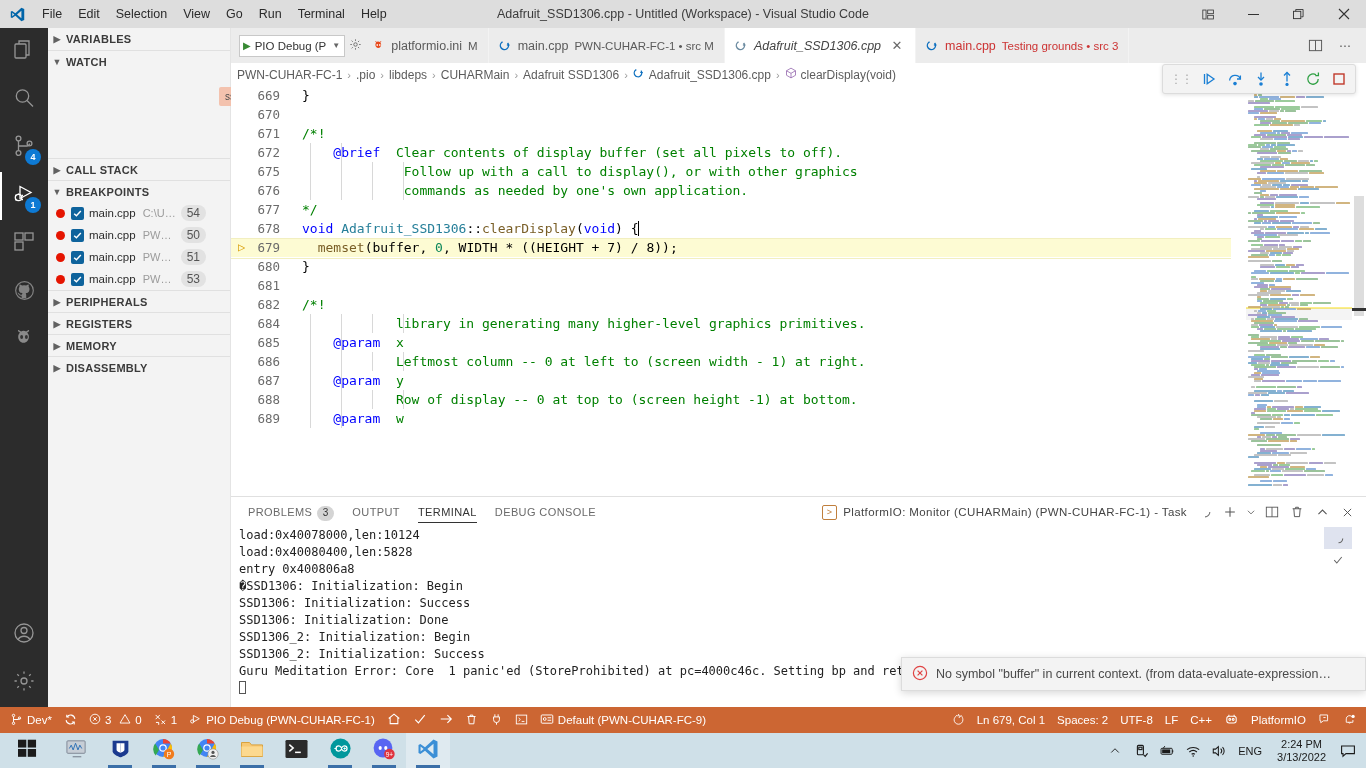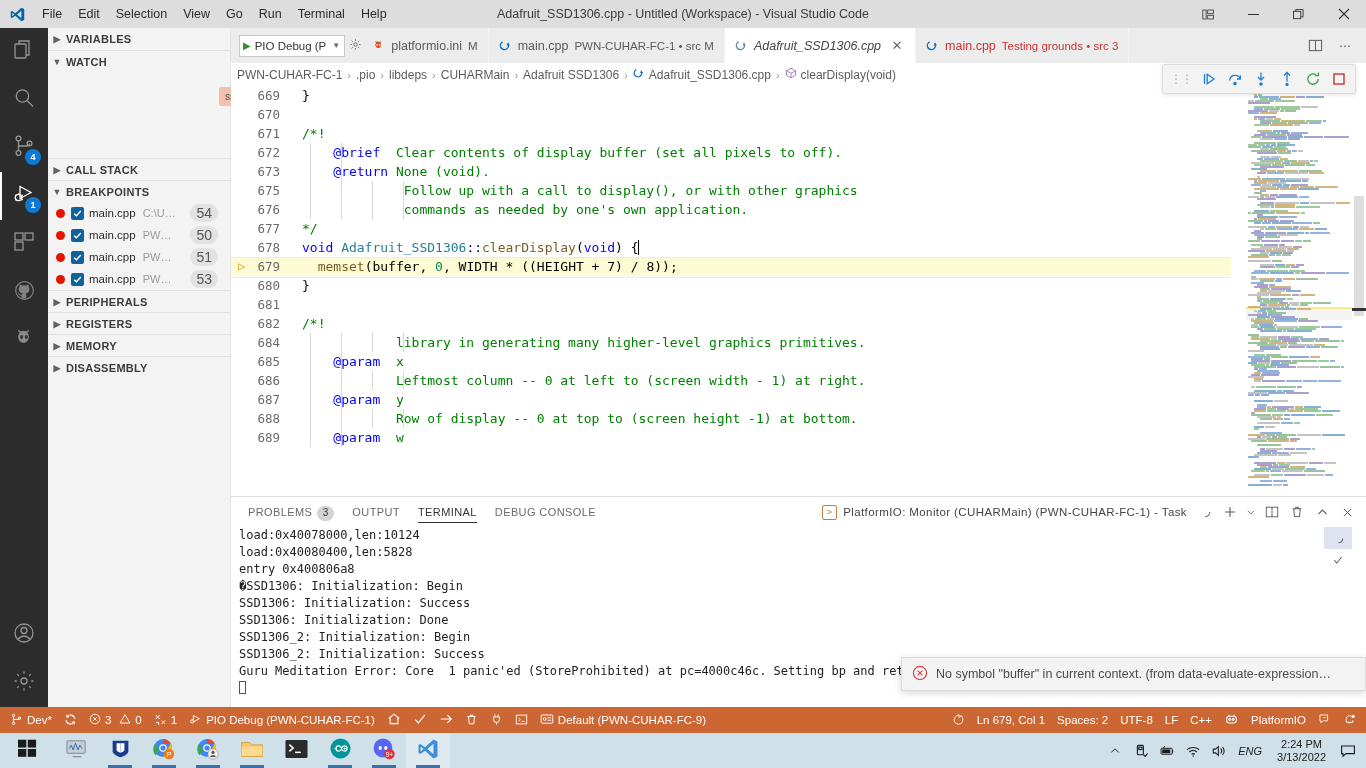--- a/index.html
+++ b/index.html
@@ -78,22 +78,22 @@
   }
   .bp-dot { width: 9px; height: 9px; border-radius: 50%; background: #e51400; margin: 0 6px 0 4px; }
   .bp-check {
     width: 13px; height: 13px; background: #0e639c; border-radius: 2px;
     display: flex; align-items: center; justify-content: center; margin-right: 5px;
   }
   .bp-check svg { display: block; }
   .bp-name { color: #2b2b2b; }
   .bp-path { color: #9b9b9b; margin-left: 7px; font-size: 11px; }
   .bp-line {
-    margin-left: auto; margin-right: 12px; background: #e2e2e2; color: #555;
-    border-radius: 9px; font-size: 14px; padding: 1px 6px; min-width: 20px; text-align: left;
+    margin-left: auto; margin-right: 24px; background: #e2e2e2; color: #555;
+    border-radius: 9px; font-size: 12px; padding: 1px 6px; min-width: 20px; text-align: left;
   }
 
   
   #tabbar {
     position: absolute; left: 231px; top: 28px; width: 1135px; height: 35px;
     background: #ececec; display: flex; align-items: stretch;
     font-size: 12px;
   }
   .tab {
     display: flex; align-items: center; padding: 0 10px; height: 35px;
@@ -257,21 +257,21 @@
   }
   .tb-icon {
     width: 44px; height: 35px; display: flex; align-items: center; justify-content: center;
     position: relative; cursor: pointer;
   }
   .tb-icon.running::after {
     content: ""; position: absolute; bottom: 0; left: 10px; right: 10px; height: 3px; background: #3b6fa8;
   }
   .tb-icon.active { background: #dfeaf0; }
   #tb-right { margin-left: auto; display: flex; align-items: center; padding-right: 6px; gap: 2px; }
-  .tray-icon { width: 24px; height: 35px; display: flex; align-items: center; justify-content: center; color: #1b1b1b; font-style: italic; }
+  .tray-icon { width: 24px; height: 35px; display: flex; align-items: center; justify-content: center; color: #1b1b1b; }
   #clock { font-size: 11px; color: #1b1b1b; text-align: center; line-height: 13px; padding: 0 8px; }
 </style>
 </head>
 <body>
 
 <div id="titlebar">
   <div id="vscode-logo">
     <svg width="17" height="17" viewBox="0 0 24 24">
         <path fill="#0065a9" d="M17.5 2.5 9 10.3 4.4 6.9 2.5 7.9v8.2l1.9 1 4.6-3.4 8.5 7.8 4-1.9V4.4l-4-1.9Zm0 4.3v10.4L11.3 12l6.2-5.2ZM4.6 9.6 7.6 12l-3 2.4V9.6Z"></path>
       </svg>
@@ -621,21 +621,20 @@
       </svg>
   </span>
 </div>
 
 <div id="editor">
   <div id="code-area">
       <div class="cline"><span class="gutter-bp"></span><span class="lnum">669</span><span class="ctext"><span class="k-pln">}</span></span></div>
       <div class="cline"><span class="gutter-bp"></span><span class="lnum">670</span><span class="ctext"></span></div>
       <div class="cline"><span class="gutter-bp"></span><span class="lnum">671</span><span class="ctext"><span class="k-cmt">/*!</span></span></div>
       <div class="cline"><span class="gutter-bp"></span><span class="lnum">672</span><span class="ctext"><span class="ind" style="left: 16px;"></span><span class="ind" style="left: 47px;"></span><span class="k-pln">    </span><span class="k-doc">@brief</span><span class="k-cmt">  Clear contents of display buffer (set all pixels to off).</span></span></div>
-      <div class="cline"><span class="gutter-bp"></span><span class="lnum">673</span><span class="ctext"><span class="ind" style="left: 16px;"></span><span class="ind" style="left: 47px;"></span><span class="k-pln">    </span><span class="k-doc">@return</span><span class="k-cmt"> None (void).</span></span></div>
       <div class="cline"><span class="gutter-bp"></span><span class="lnum">675</span><span class="ctext"><span class="ind" style="left: 16px;"></span><span class="ind" style="left: 47px;"></span><span class="ind" style="left: 78px;"></span><span class="ind" style="left: 109px;"></span><span class="k-cmt">             Follow up with a call to display(), or with other graphics</span></span></div>
       <div class="cline"><span class="gutter-bp"></span><span class="lnum">676</span><span class="ctext"><span class="ind" style="left: 16px;"></span><span class="ind" style="left: 47px;"></span><span class="ind" style="left: 78px;"></span><span class="ind" style="left: 109px;"></span><span class="k-cmt">             commands as needed by one's own application.</span></span></div>
       <div class="cline"><span class="gutter-bp"></span><span class="lnum">677</span><span class="ctext"><span class="k-cmt">*/</span></span></div>
       <div class="cline"><span class="gutter-bp"></span><span class="lnum">678</span><span class="ctext"><span class="k-kw">void</span><span class="k-cls"> Adafruit_SSD1306</span><span class="k-pln">::</span><span class="k-fn">clearDisplay</span><span class="k-pln">(</span><span class="k-kw">void</span><span class="k-pln">) {</span><span class="caret"></span></span></div>
       <div class="cline hl"><span class="gutter-bp">▷</span><span class="lnum">679</span><span class="ctext"><span class="k-pln">  </span><span class="k-fn">memset</span><span class="k-pln">(buffer, </span><span class="k-num">0</span><span class="k-pln">, WIDTH * ((HEIGHT + </span><span class="k-pln">7</span><span class="k-pln">) / </span><span class="k-pln">8</span><span class="k-pln">));</span></span></div>
       <div class="cline"><span class="gutter-bp"></span><span class="lnum">680</span><span class="ctext"><span class="k-pln">}</span></span></div>
       <div class="cline"><span class="gutter-bp"></span><span class="lnum">681</span><span class="ctext"></span></div>
       <div class="cline"><span class="gutter-bp"></span><span class="lnum">682</span><span class="ctext"><span class="k-cmt">/*!</span></span></div>
       <div class="cline"><span class="gutter-bp"></span><span class="lnum">684</span><span class="ctext"><span class="ind" style="left: 16px;"></span><span class="ind" style="left: 47px;"></span><span class="ind" style="left: 78px;"></span><span class="ind" style="left: 109px;"></span><span class="k-cmt">            library in generating many higher-level graphics primitives.</span></span></div>
       <div class="cline"><span class="gutter-bp"></span><span class="lnum">685</span><span class="ctext"><span class="ind" style="left: 16px;"></span><span class="ind" style="left: 47px;"></span><span class="k-pln">    </span><span class="k-doc">@param</span><span class="k-cmt">  x</span></span></div>

